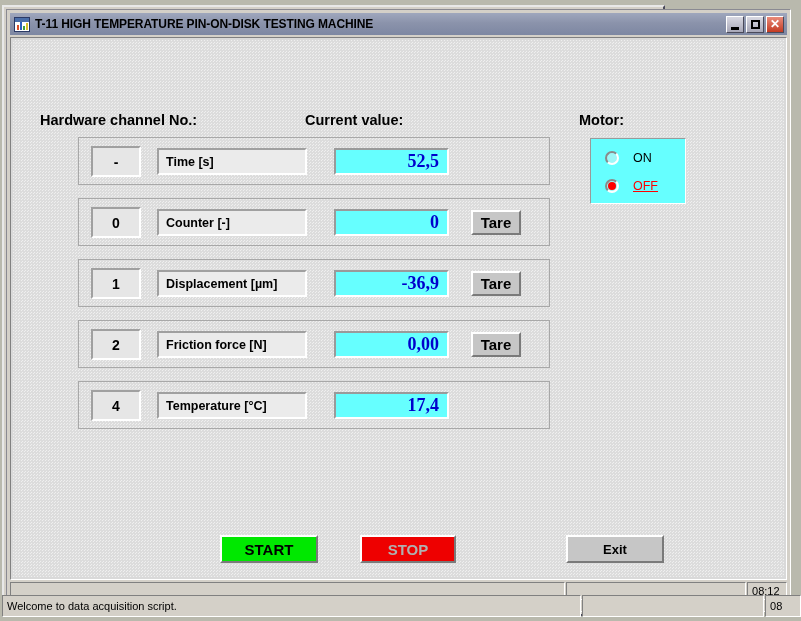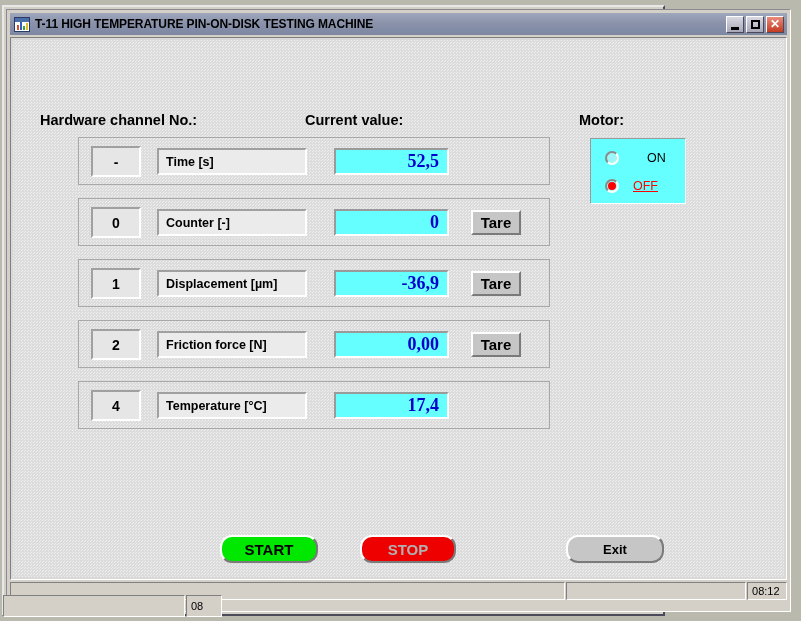--- a/index.html
+++ b/index.html
@@ -278,21 +278,21 @@
     border-bottom: 1px solid #ffffff;
     box-sizing: border-box;
   }
   .radio-row {
     position: absolute;
     left: 14px;
     display: flex;
     align-items: center;
     height: 18px;
   }
-  .radio-row.on  { top: 10px; gap: 14px; }
+  .radio-row.on  { top: 10px; }
   .radio-row.off { top: 38px; }
   .radio-mark {
     width: 14px; height: 14px;
     border-radius: 50%;
     background: #9ef7f7;
     border-top: 2px solid #8a8a8a;
     border-left: 2px solid #8a8a8a;
     border-right: 2px solid #ffffff;
     border-bottom: 2px solid #ffffff;
     box-sizing: border-box;
@@ -330,21 +330,20 @@
     border-right: 2px solid #7a7a7a;
     border-bottom: 2px solid #7a7a7a;
     box-sizing: border-box;
     display: flex;
     align-items: center;
     justify-content: center;
     font-size: 15px;
     font-weight: bold;
     font-family: "Liberation Sans", sans-serif;
     cursor: default;
-    border-radius: 12px;
   }
   .btn-start {
     left: 207px; width: 98px;
     background: #00e800;
     color: #000000;
   }
   .btn-stop {
     left: 347px; width: 96px;
     background: #ee0000;
     color: #b0b0b0;
@@ -506,15 +505,16 @@
     <div class="inner-status">
       <div class="cell c1"></div>
       <div class="cell c2"></div>
       <div class="cell c3">08:12</div>
     </div>
 
   </div>
 </div>
 
 <div class="outer-status">
+  <div class="cell o1">Welcome to data acquisition script.</div>
   <div class="cell o2"></div>
   <div class="cell o3">08</div>
 </div>
 
 </body></html>

